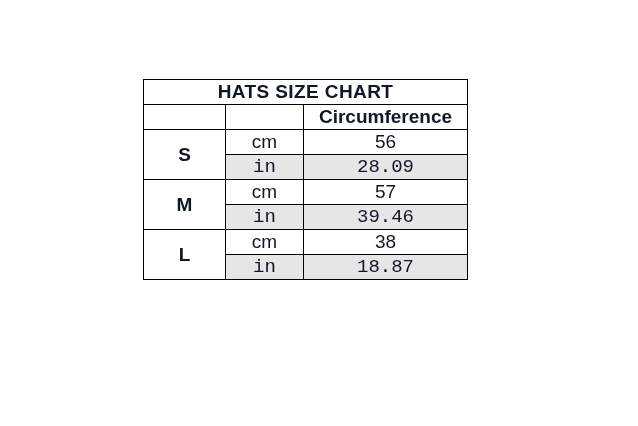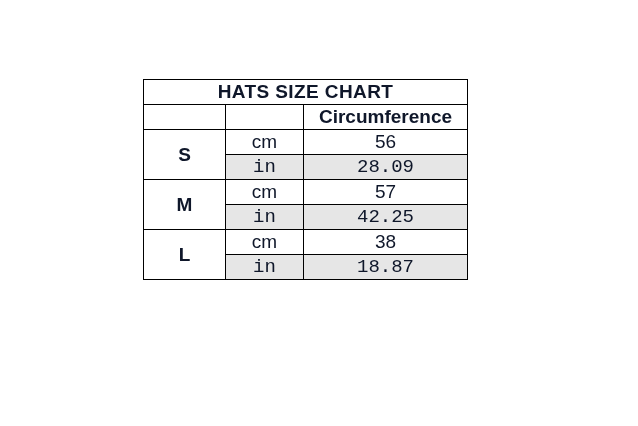--- a/index.html
+++ b/index.html
@@ -103,21 +103,21 @@
           <td class="value-cell shaded">28.09</td>
         </tr>
 
         <tr>
           <td class="size-cell" rowspan="2">M</td>
           <td class="unit-cell">cm</td>
           <td class="value-cell">57</td>
         </tr>
         <tr>
           <td class="unit-cell shaded">in</td>
-          <td class="value-cell shaded">42.25</td>
+          <td class="value-cell shaded">39.46</td>
         </tr>
 
         <tr>
           <td class="size-cell" rowspan="2">L</td>
           <td class="unit-cell">cm</td>
           <td class="value-cell">38</td>
         </tr>
         <tr>
           <td class="unit-cell shaded">in</td>
           <td class="value-cell shaded">18.87</td>

